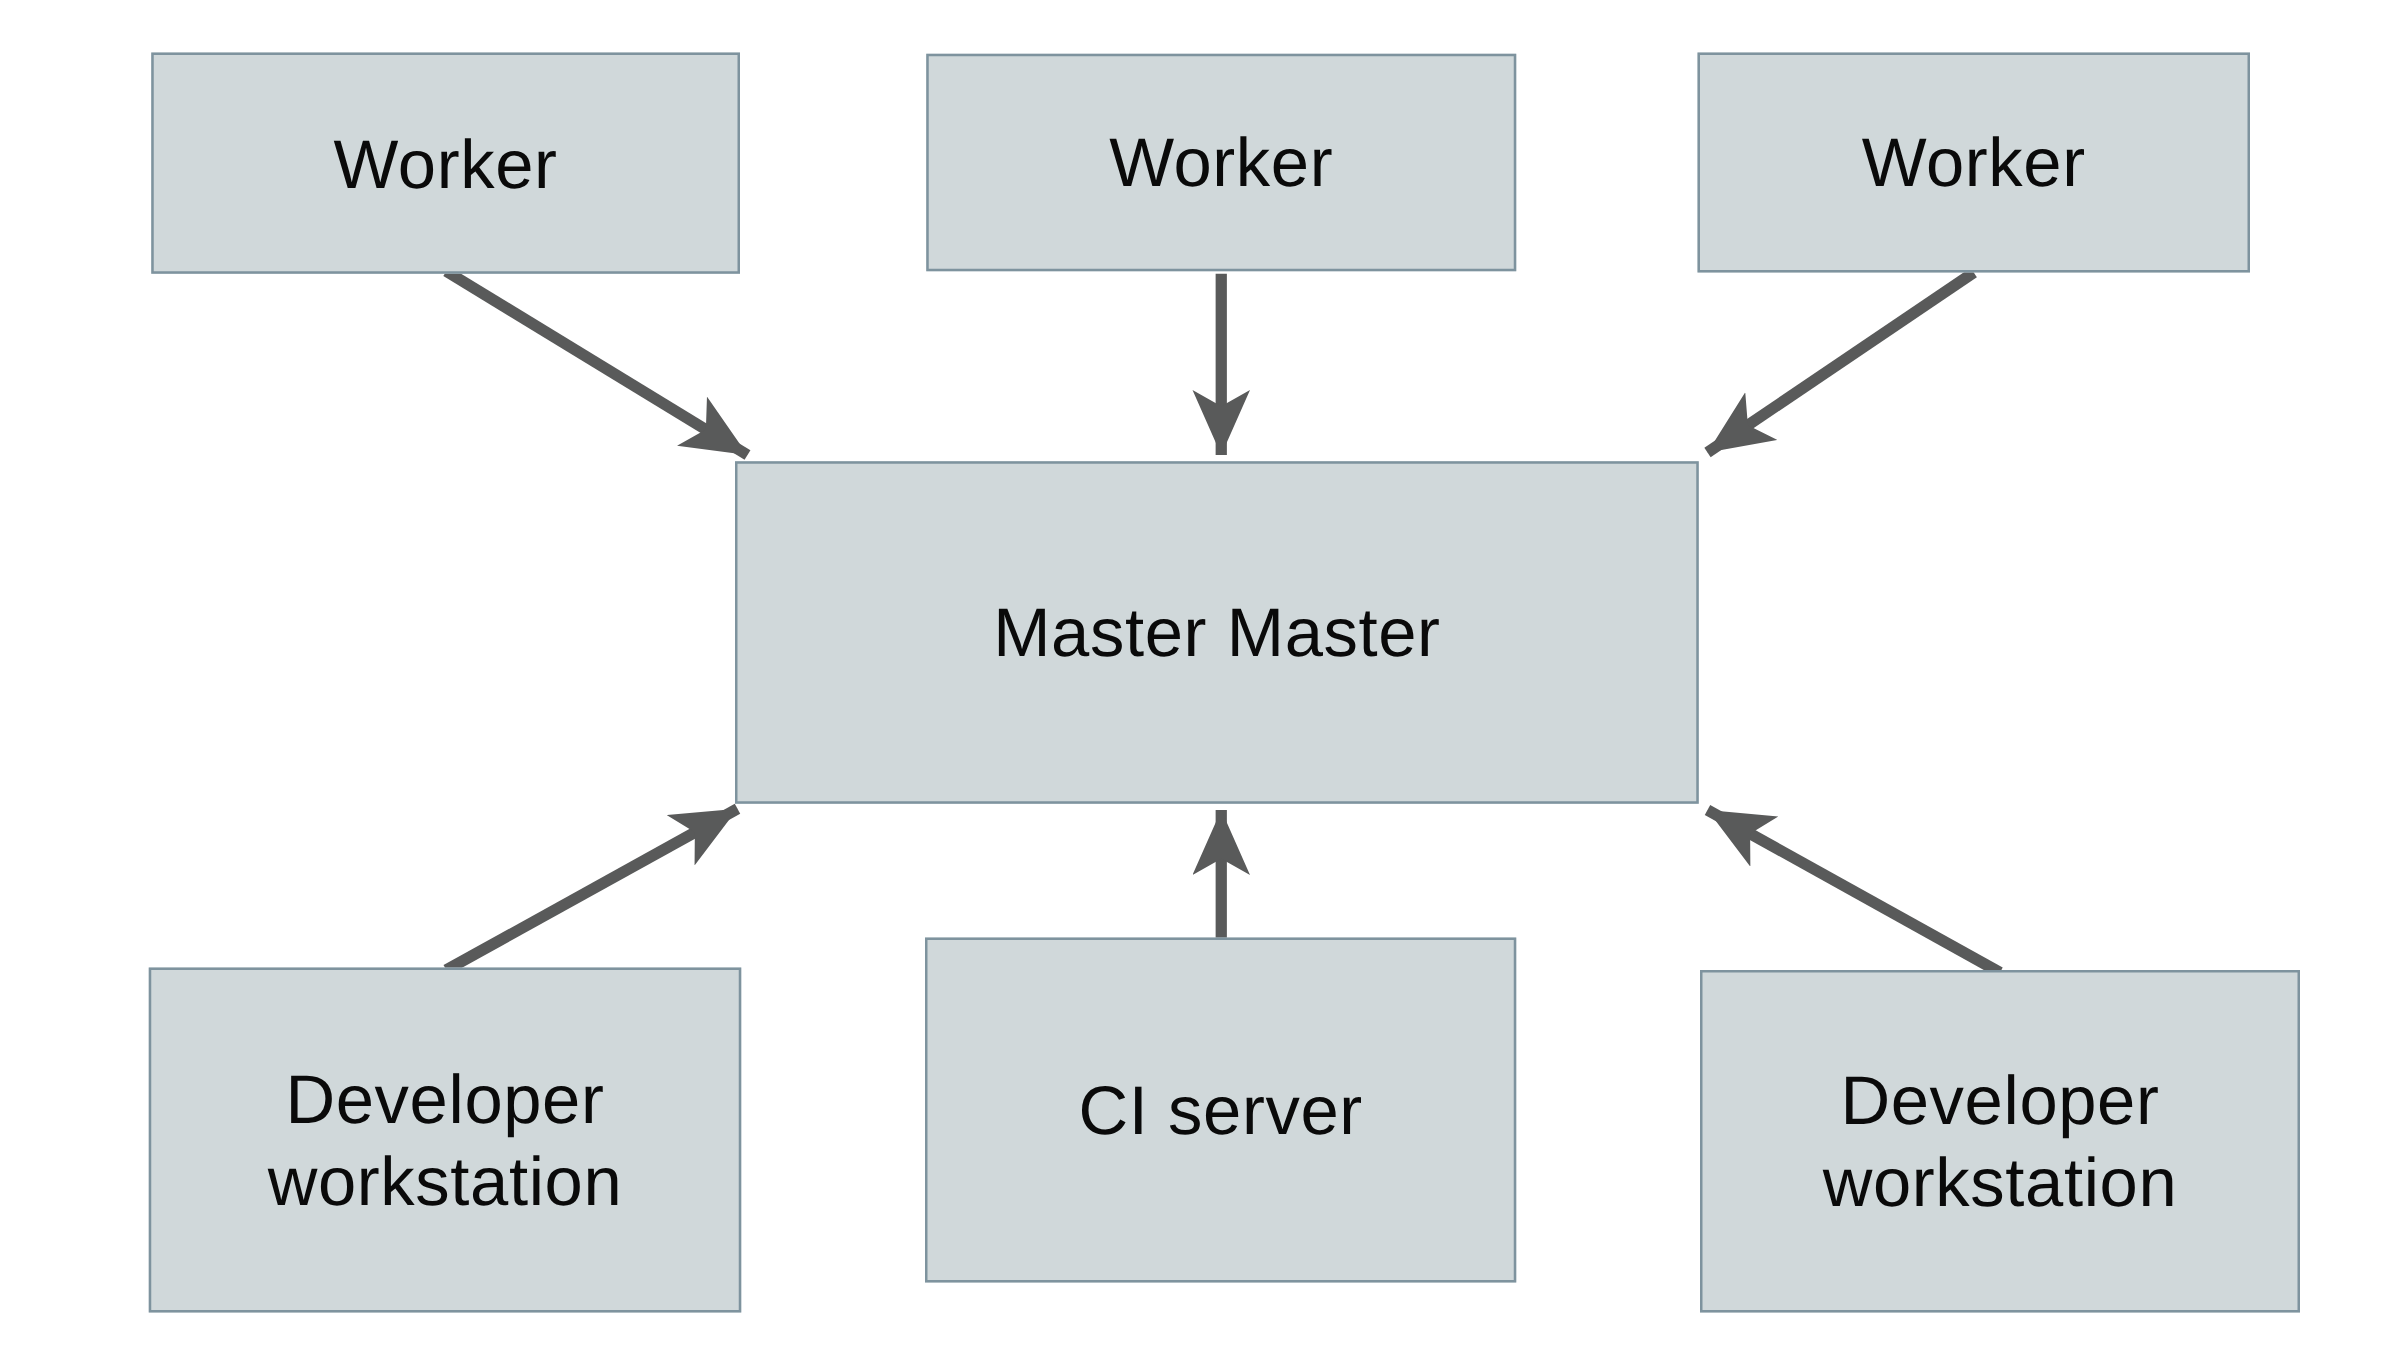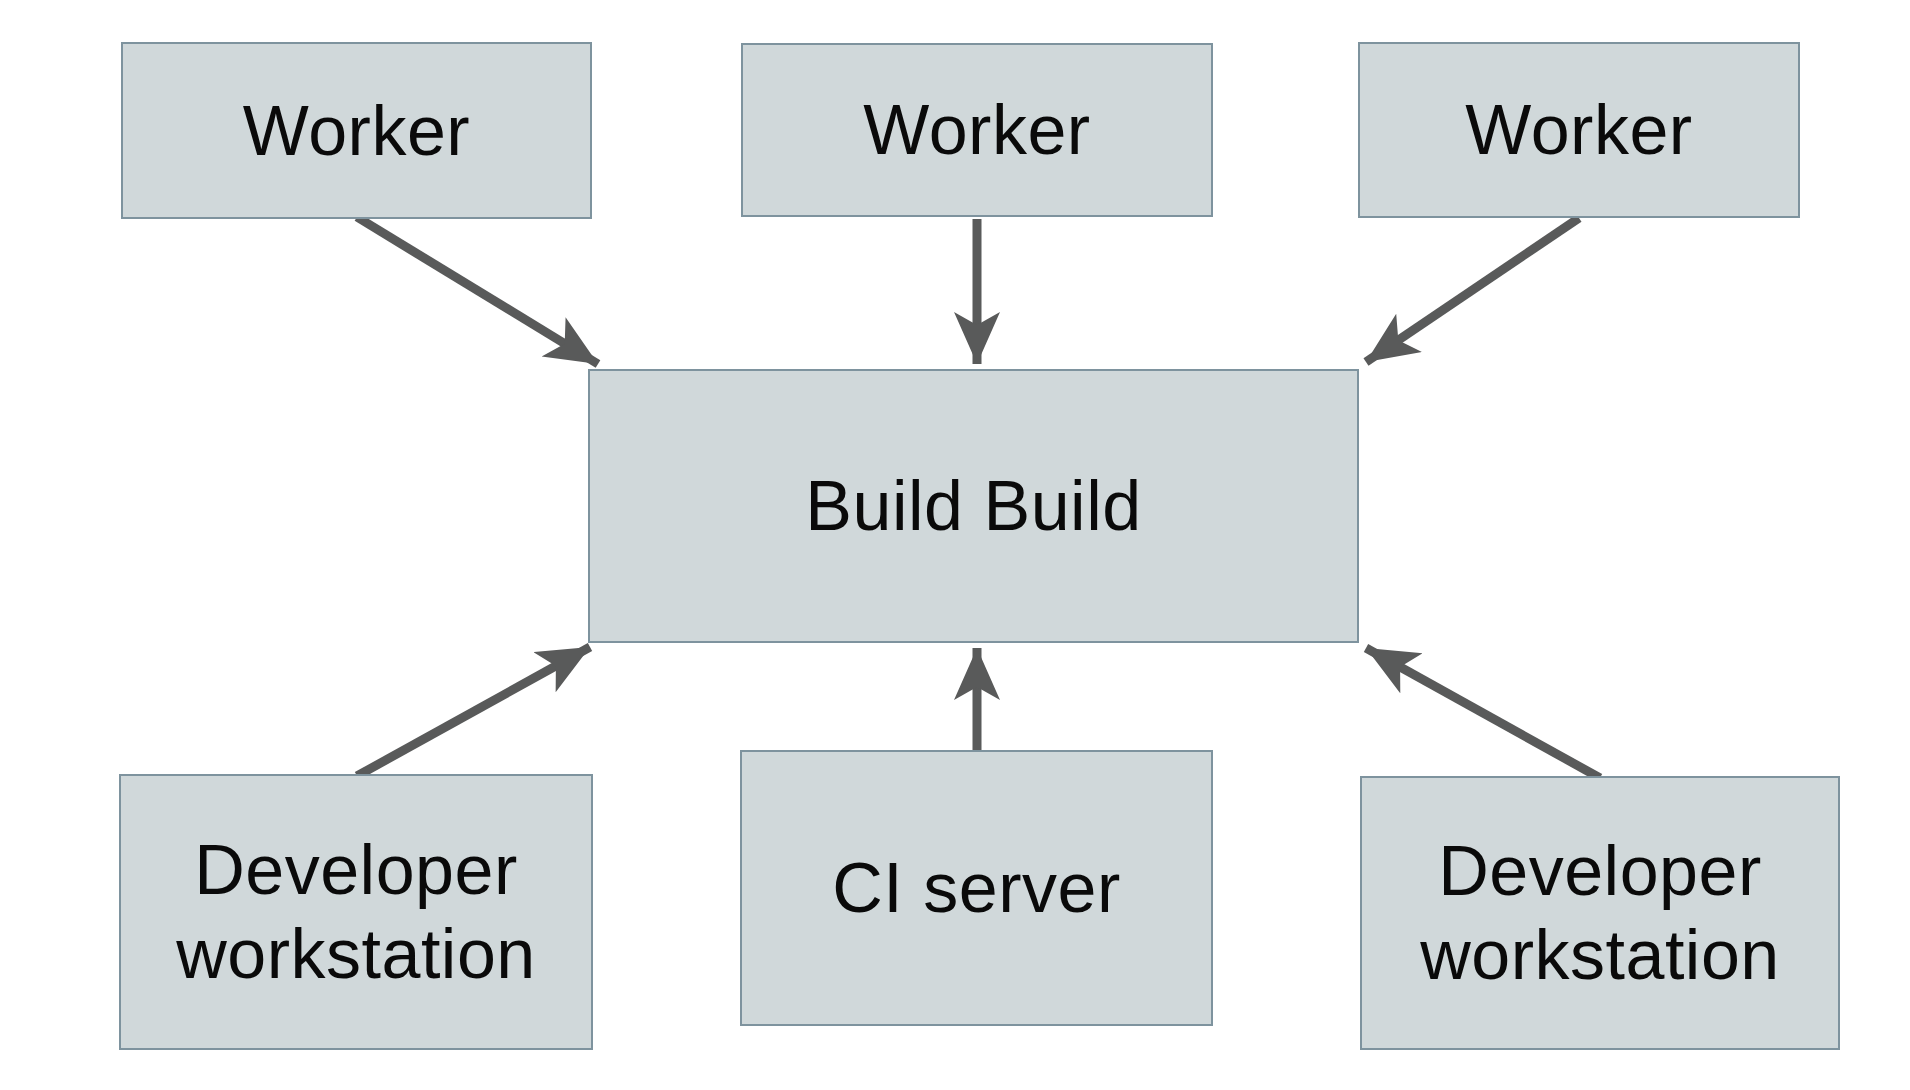--- a/index.html
+++ b/index.html
@@ -28,21 +28,21 @@
     box-sizing: border-box;
     background: var(--node-fill, #d0d8da);
     border: 2.5px solid var(--node-border, #7e939e);
     display: flex;
     align-items: center;
     justify-content: center;
     text-align: center;
   }
   .node .label {
     color: var(--text-color, #0a0a0a);
-    font-size: 70px;
+    font-size: 55px;
     line-height: 1.2;
     letter-spacing: 0.5px;
     padding: 0 24px;
   }
 </style>
 </head>
 <body>
 
 <div class="canvas">
 
@@ -66,21 +66,21 @@
 
   <div class="node" style="left: 741px; top: 43px; width: 472px; height: 174px;">
     <span class="label">Worker</span>
   </div>
 
   <div class="node" style="left: 1358px; top: 42px; width: 442px; height: 176px;">
     <span class="label">Worker</span>
   </div>
 
   <div class="node" style="left: 588px; top: 369px; width: 771px; height: 274px;">
-    <span class="label">Build Build</span>
+    <span class="label">Master Master</span>
   </div>
 
   <div class="node" style="left: 119px; top: 774px; width: 474px; height: 276px;">
     <span class="label">Developer workstation</span>
   </div>
 
   <div class="node" style="left: 740px; top: 750px; width: 473px; height: 276px;">
     <span class="label">CI server</span>
   </div>
 

